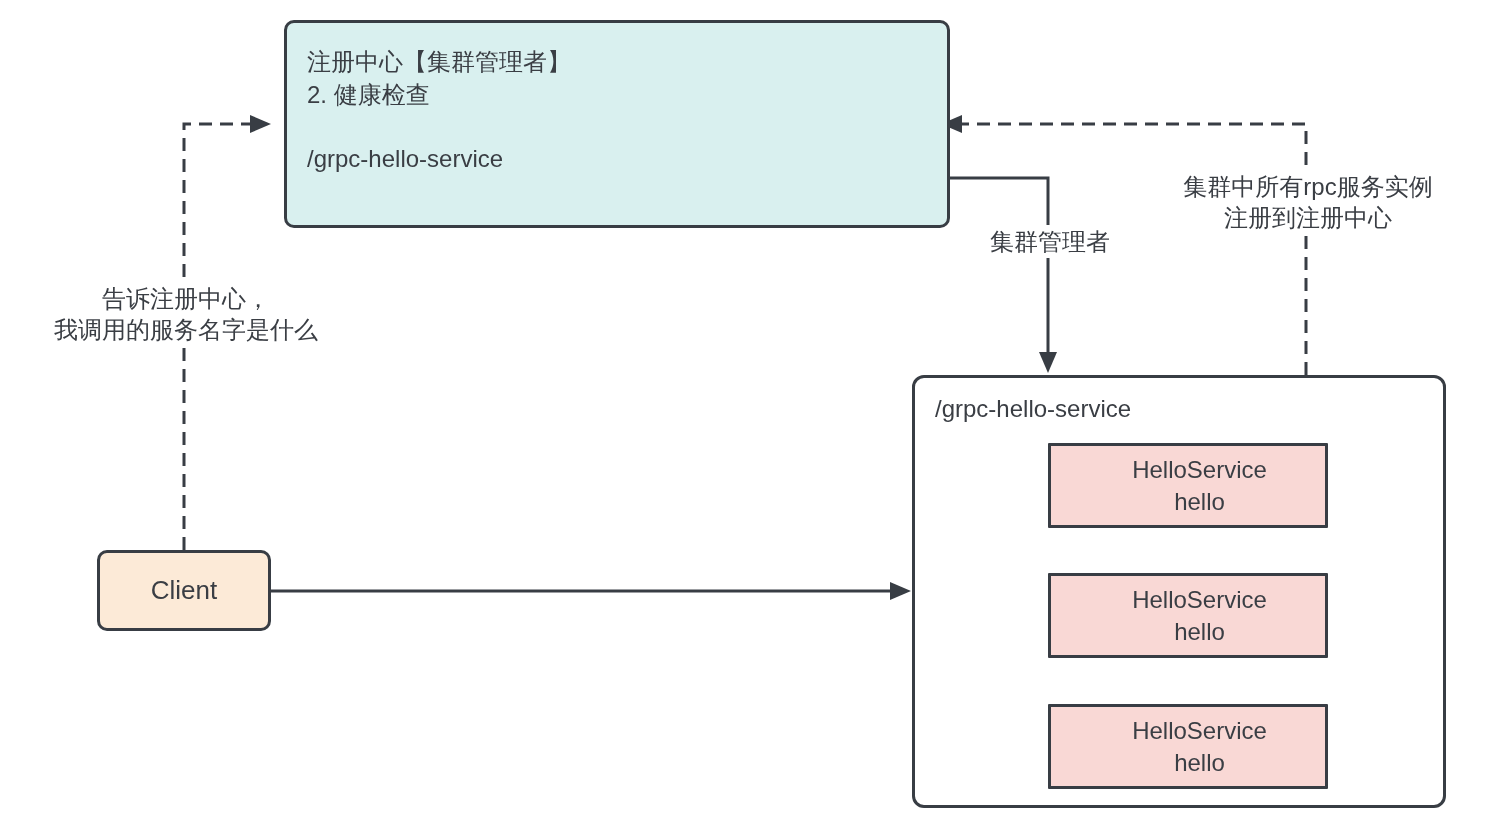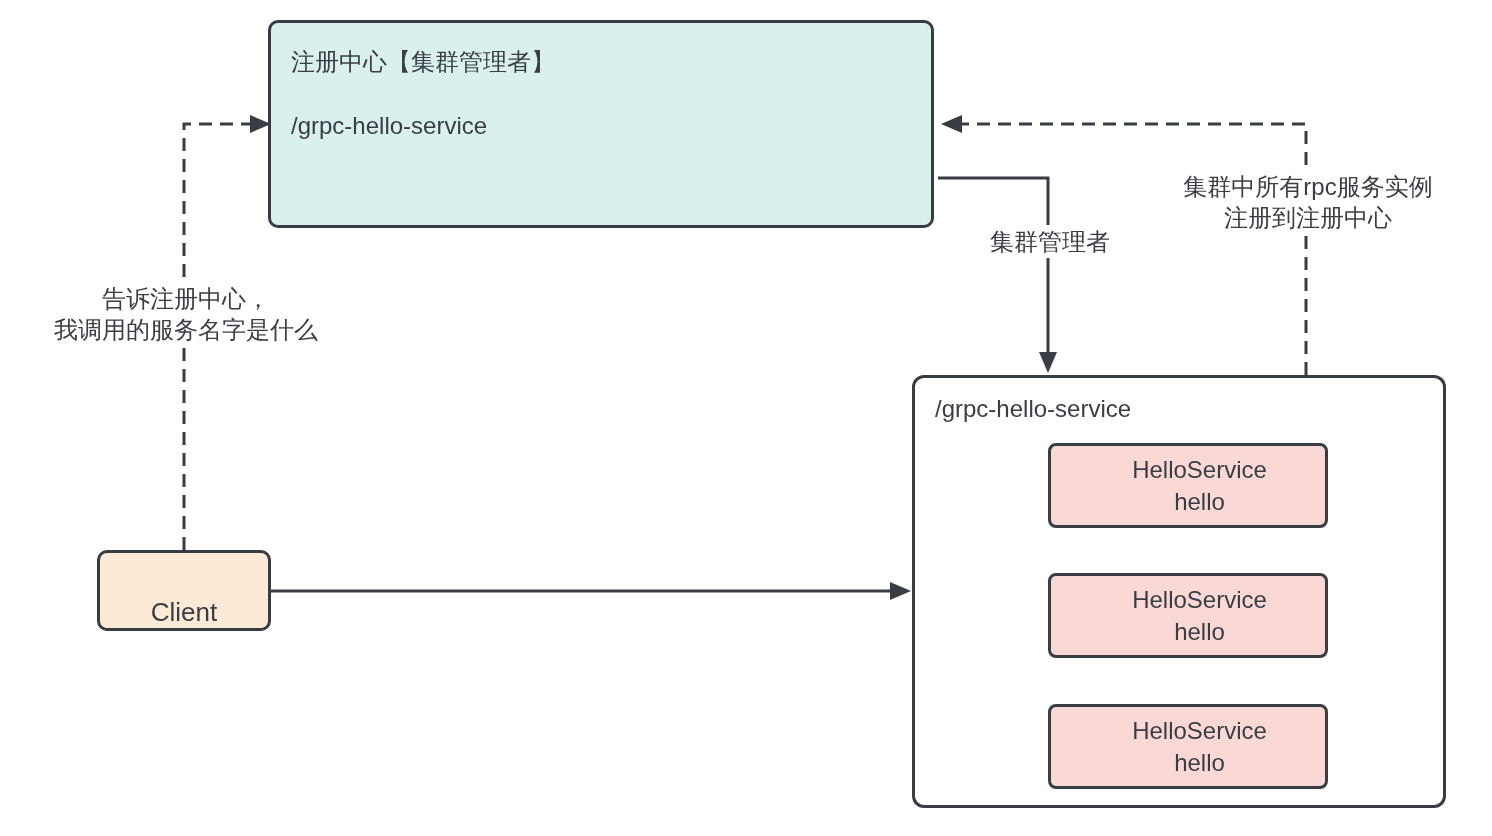--- a/index.html
+++ b/index.html
@@ -38,54 +38,54 @@
   svg.edges .edge.dashed { stroke-dasharray: 13 8; }
   svg.edges .arrowhead { fill: var(--stroke); stroke: none; }
 
   .node {
     position: absolute;
     border: 3px solid var(--stroke);
     border-radius: 10px;
     z-index: 1;
   }
   .registry {
-    left: 268px; top: 20px;
+    left: 284px; top: 20px;
     width: 666px; height: 208px;
     background: var(--registry-fill);
     padding: 22px 20px;
     font-size: 24px;
     line-height: 33px;
   }
   .registry .path-line { margin-top: 31px; }
 
   .client {
     left: 97px; top: 550px;
     width: 174px; height: 81px;
     background: var(--client-fill);
     display: flex;
-    align-items: flex-end;
+    align-items: center;
     justify-content: center;
     font-size: 26px;
   }
 
   .cluster {
     left: 912px; top: 375px;
     width: 534px; height: 433px;
     background: var(--cluster-fill);
     border-radius: 12px;
     padding: 16px 20px;
   }
   .cluster-title { font-size: 24px; line-height: 30px; }
 
   .instance {
     position: absolute;
     left: 133px;
     width: 280px; height: 85px;
     border: 3px solid var(--stroke);
-    border-radius: 8px;
+    border-radius: 1px;
     background: var(--instance-fill);
     display: flex;
     flex-direction: column;
     align-items: center;
     justify-content: center;
     font-size: 24px;
     line-height: 32px;
     text-align: center;
     padding-left: 23px;
   }
@@ -124,20 +124,21 @@
 
     <path class="edge" d="M 938 178 L 1048 178 L 1048 354"></path>
     <polygon class="arrowhead" points="1039,352 1057,352 1048,373"></polygon>
 
     <path class="edge" d="M 271 591 L 891 591"></path>
     <polygon class="arrowhead" points="890,582 890,600 911,591"></polygon>
   </svg>
 
   <div class="node registry">
     <div>注册中心【集群管理者】</div>
+    <div>2. 健康检查</div>
     <div class="path-line">/grpc-hello-service</div>
   </div>
 
   <div class="node client">
     <span>Client</span>
   </div>
 
   <div class="node cluster">
     <div class="cluster-title">/grpc-hello-service</div>
 

